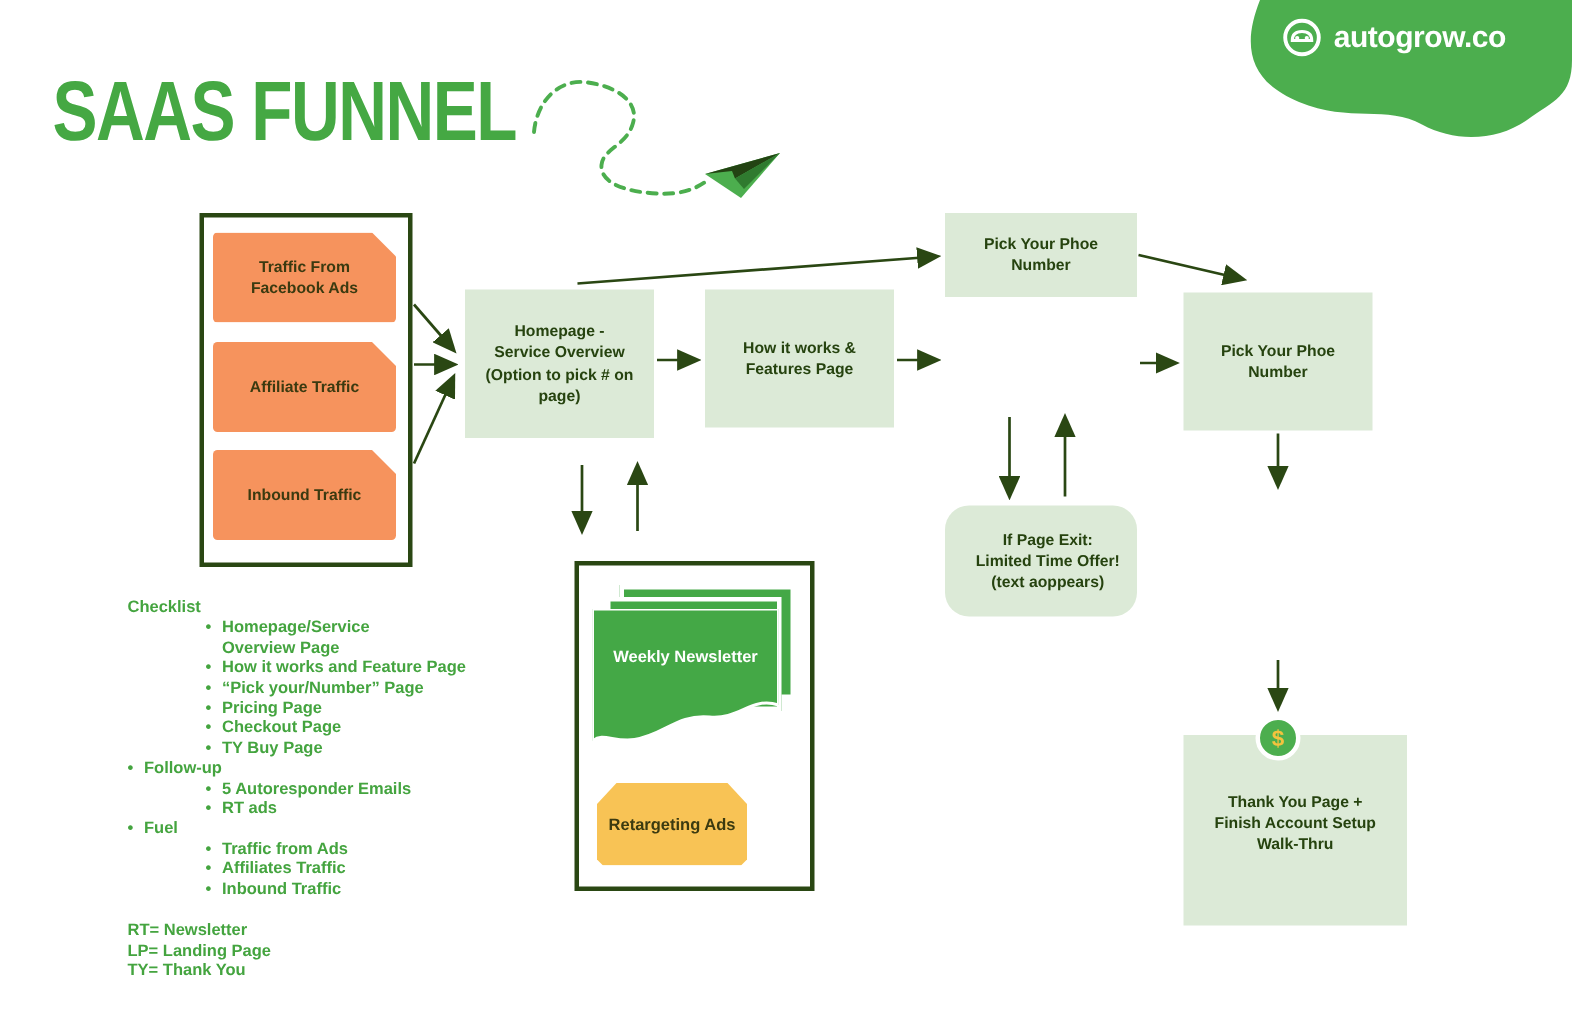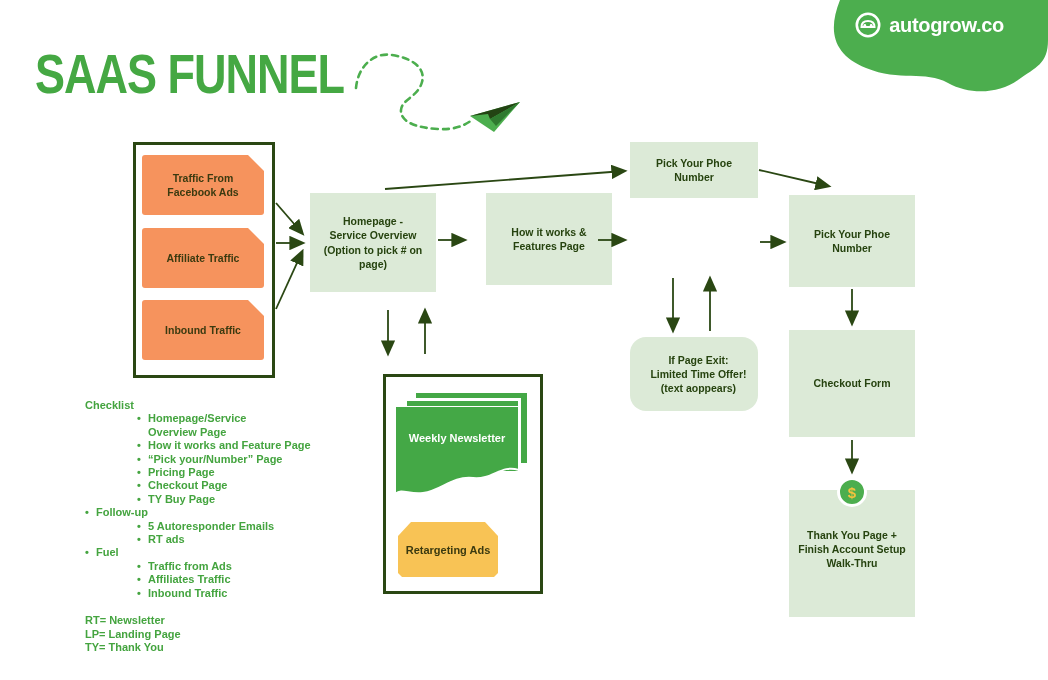--- a/index.html
+++ b/index.html
@@ -110,31 +110,30 @@
 
   <div id="traffic-container"></div>
   <div class="tbox ml" style="left:142px; top:155px; width:122px; height:60px;">Traffic From
 Facebook Ads</div>
   <div class="tbox ml" style="left:142px; top:228px; width:122px; height:60px;">Affiliate Traffic</div>
   <div class="tbox ml" style="left:142px; top:300px; width:122px; height:60px;">Inbound Traffic</div>
 
   <div class="fbox ml" style="left:310px; top:193px; width:126px; height:99px;">Homepage -
 Service Overview
 (Option to pick # on page)</div>
-  <div class="fbox ml" style="left:470px; top:193px; width:126px; height:92px;margin-left:16px;">How it works &amp;
+  <div class="fbox ml" style="left:470px; top:193px; width:126px; height:92px;">How it works &amp;
 Features Page</div>
   <div class="fbox ml" style="left:630px; top:142px; width:128px; height:56px;">Pick Your Phoe
 Number</div>
   <div class="fbox ml" style="left:789px; top:195px; width:126px; height:92px;">Pick Your Phoe
 Number</div>
   <div class="fbox ml" id="exit-box" style="left:630px; top:337px; width:128px; height:74px;">If Page Exit:
 Limited Time Offer!
 (text aoppears)</div>
-  <div class="fbox" style="left:789px; top:330px; width:126px; height:107px;">Checkout Form</div>
-  <div class="fbox ml" style="left:789px; top:490px; width:126px; height:127px; align-items:flex-start; padding-top:38px;">Thank You Page +
+  <div class="fbox ml" style="left:789px; top:490px; width:149px; height:127px; align-items:flex-start; padding-top:38px;">Thank You Page +
 Finish Account Setup
 Walk-Thru</div>
   <div id="dollar-badge">
     <span>$</span>
   </div>
 
   <div id="newsletter-container"></div>
   <div class="nl-page" id="nl-page-back"></div>
   <div class="nl-page" id="nl-page-mid"></div>
   <svg id="nl-front-svg" viewBox="0 0 124 92">

